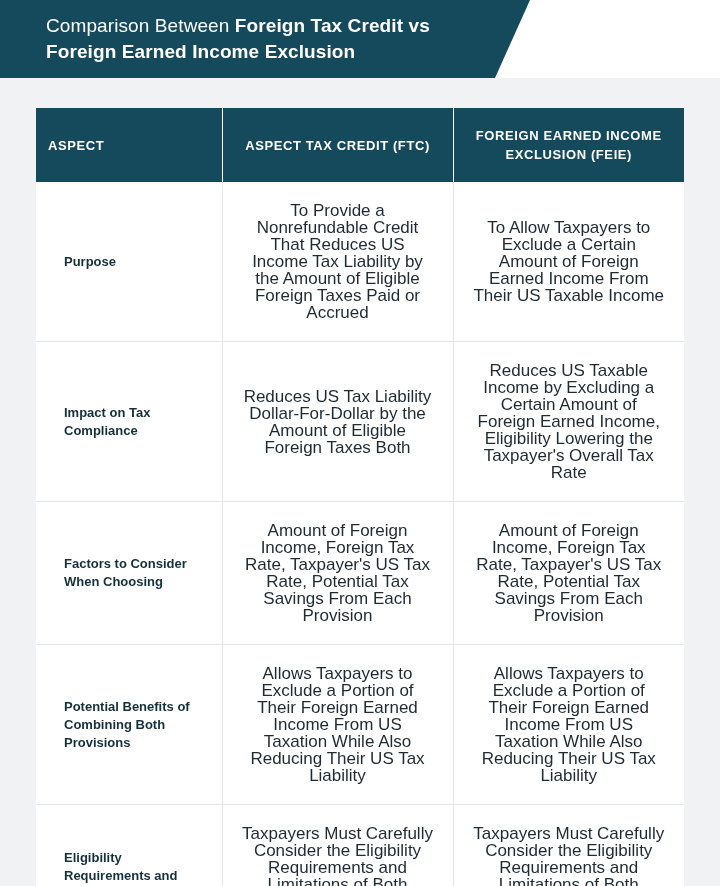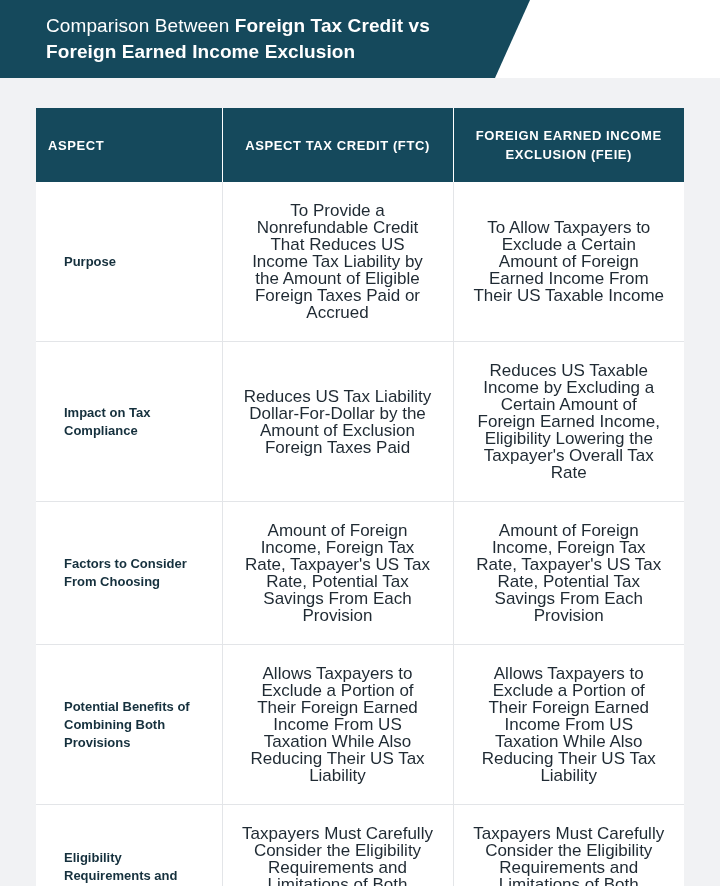--- a/index.html
+++ b/index.html
@@ -150,25 +150,25 @@
         </tr>
       </thead>
       <tbody>
         <tr>
           <td class="aspect">Purpose</td>
           <td>To Provide a Nonrefundable Credit That Reduces US Income Tax Liability by the Amount of Eligible Foreign Taxes Paid or Accrued</td>
           <td>To Allow Taxpayers to Exclude a Certain Amount of Foreign Earned Income From Their US Taxable Income</td>
         </tr>
         <tr>
           <td class="aspect">Impact on Tax Compliance</td>
-          <td>Reduces US Tax Liability Dollar-For-Dollar by the Amount of Exclusion Foreign Taxes Paid</td>
+          <td>Reduces US Tax Liability Dollar-For-Dollar by the Amount of Eligible Foreign Taxes Both</td>
           <td>Reduces US Taxable Income by Excluding a Certain Amount of Foreign Earned Income, Eligibility Lowering the Taxpayer's Overall Tax Rate</td>
         </tr>
         <tr>
-          <td class="aspect">Factors to Consider From Choosing</td>
+          <td class="aspect">Factors to Consider When Choosing</td>
           <td>Amount of Foreign Income, Foreign Tax Rate, Taxpayer's US Tax Rate, Potential Tax Savings From Each Provision</td>
           <td>Amount of Foreign Income, Foreign Tax Rate, Taxpayer's US Tax Rate, Potential Tax Savings From Each Provision</td>
         </tr>
         <tr>
           <td class="aspect">Potential Benefits of Combining Both Provisions</td>
           <td>Allows Taxpayers to Exclude a Portion of Their Foreign Earned Income From US Taxation While Also Reducing Their US Tax Liability</td>
           <td>Allows Taxpayers to Exclude a Portion of Their Foreign Earned Income From US Taxation While Also Reducing Their US Tax Liability</td>
         </tr>
         <tr>
           <td class="aspect">Eligibility Requirements and Limitations Consideration</td>

